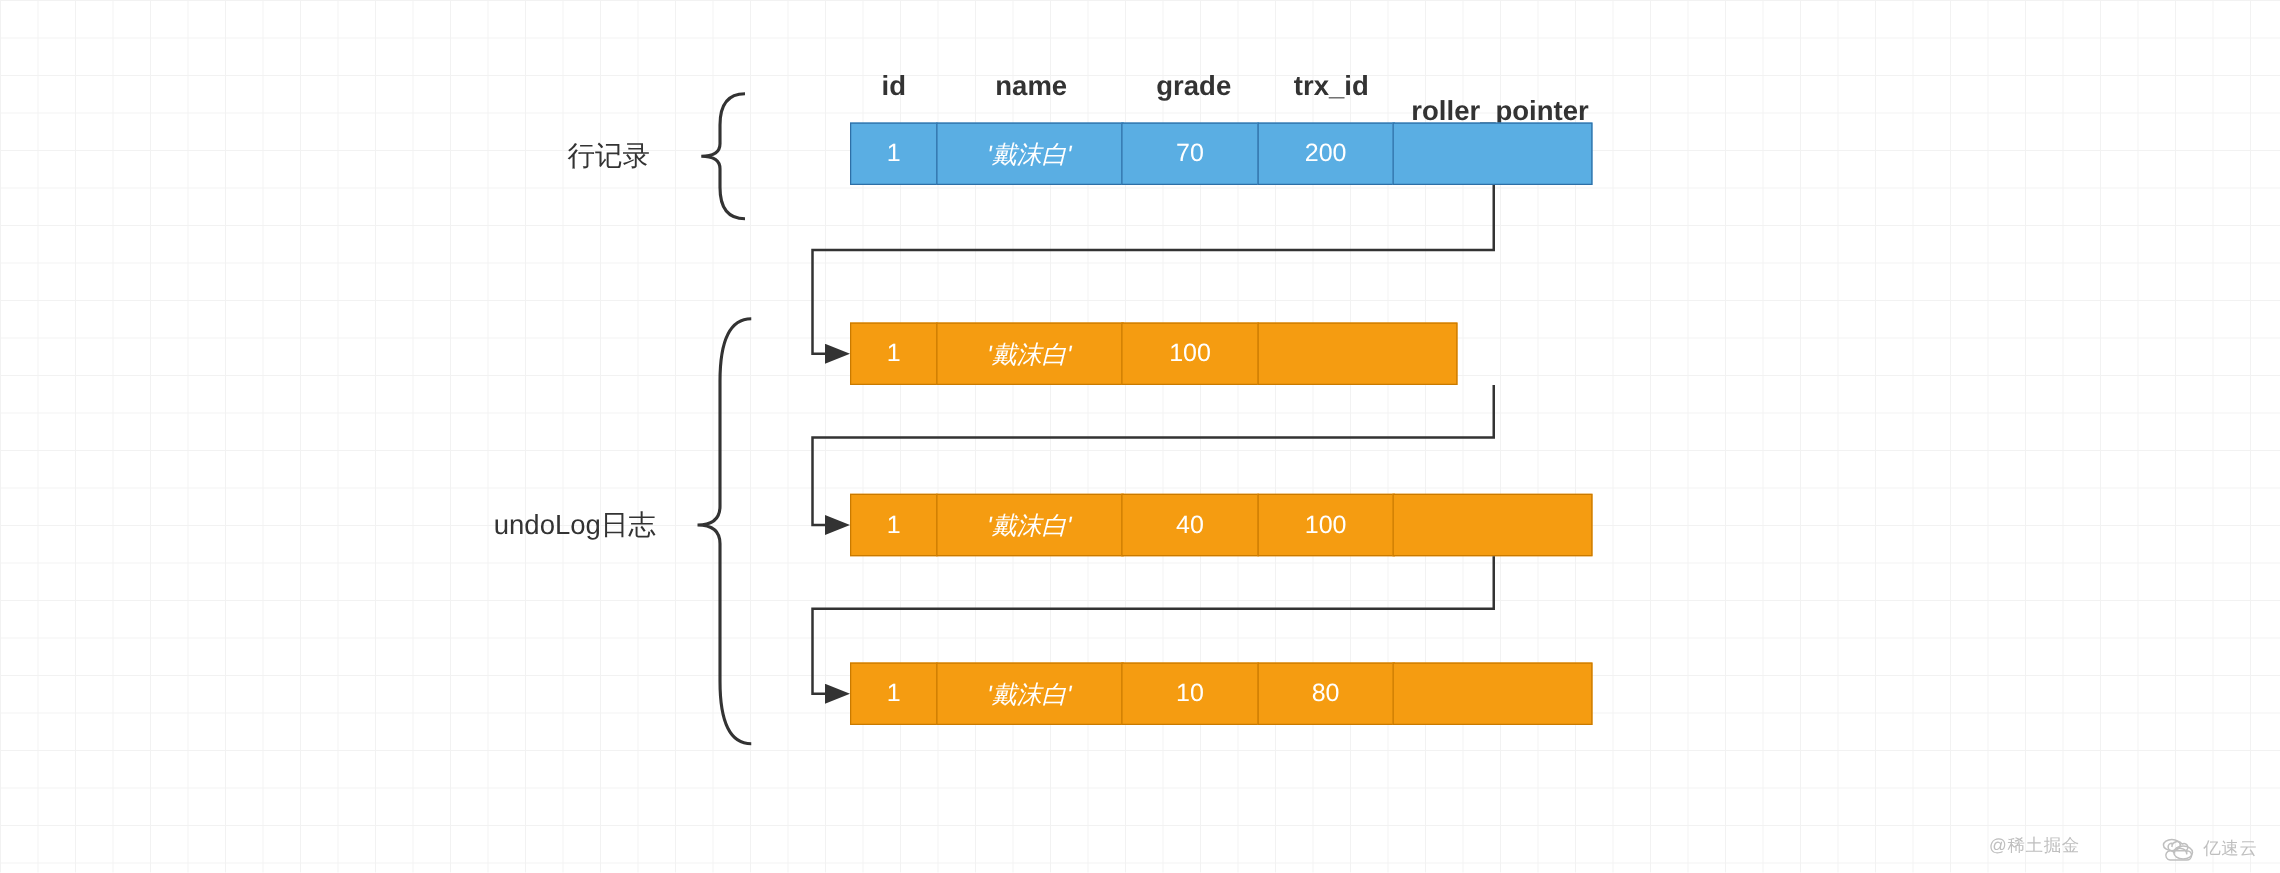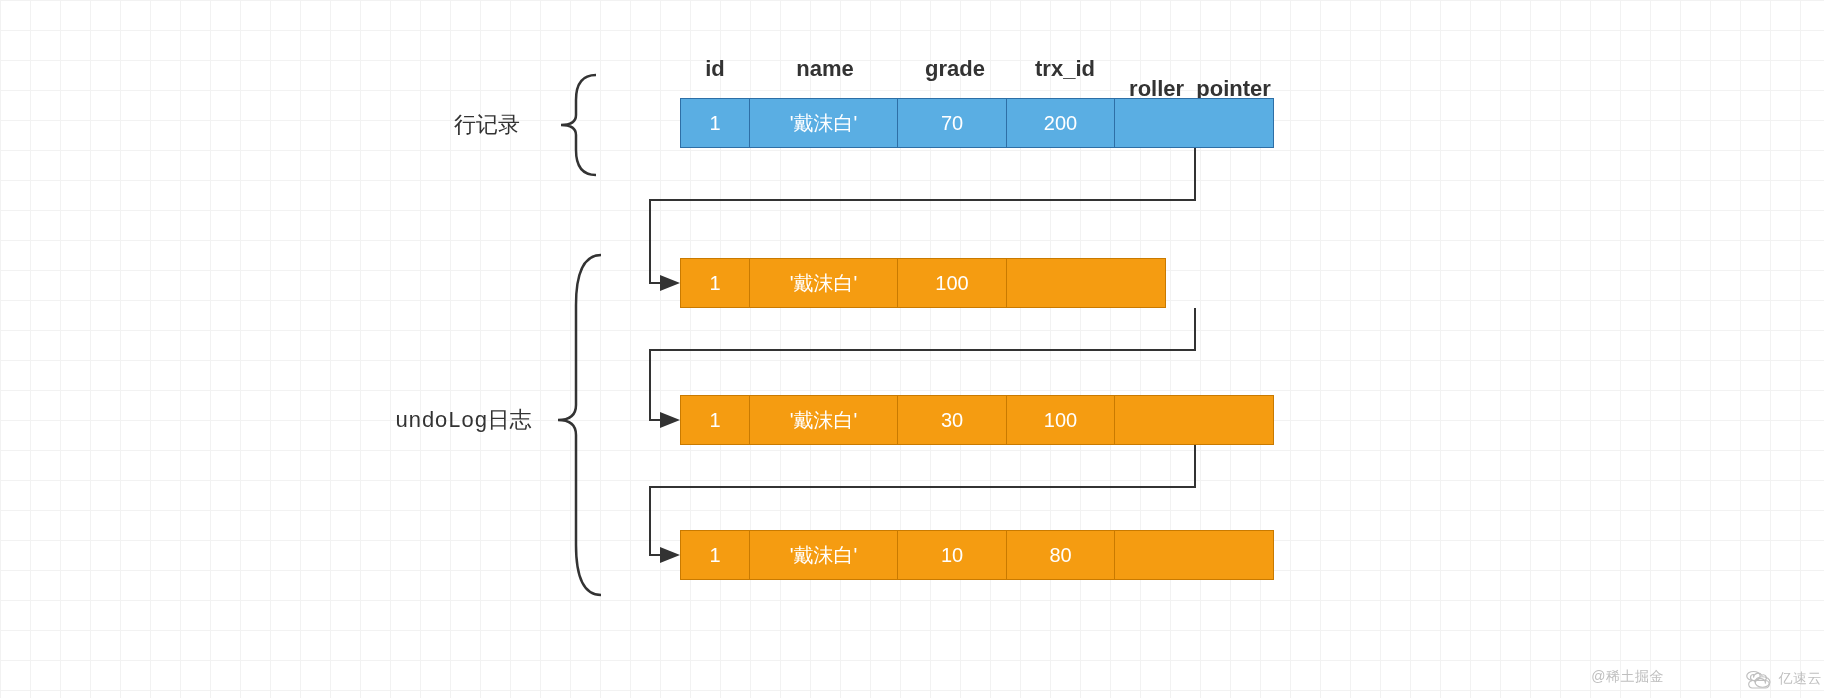--- a/index.html
+++ b/index.html
@@ -33,21 +33,21 @@
     font-size: 20px;
   }
   .row.blue > div { background: #5aaee3; border: 1.5px solid #2e6fa6; }
   .row.orange > div { background: #f59c11; border: 1.5px solid #c97a00; }
   .row > div {
     display: flex; align-items: center; justify-content: center;
     color: #fff; margin-left: -1.5px;
   }
   .row > div:first-child { margin-left: 0; }
   .c-id { width: 70px; }
-  .c-name { width: 150px; }
+  .c-name { width: 150px; font-style: italic; }
   .c-grade { width: 110px; }
   .c-trx { width: 110px; }
   .c-rp { width: 160px; }
   .h-id { width: 70px; }
   .h-name { width: 150px; }
   .h-grade { width: 110px; }
   .h-trx { width: 110px; }
   .h-rp { width: 160px; margin-top: 20px; }
   .wm { position: absolute; font-size: 14px; color: #bfbfbf; letter-spacing: .5px; }
   svg.arrows { position: absolute; left: 0; top: 0; overflow: visible; }
@@ -63,21 +63,21 @@
     <div class="h-grade">grade</div>
     <div class="h-trx">trx_id</div>
     <div class="h-rp">roller_pointer</div>
   </div>
 
   <div class="label" style="left:454px; top:110px;">行记录</div>
   <svg class="brace" style="left:546px; top:70px;" width="60" height="110">
     <path d="M50,5 Q30,5 30,30 L30,45 Q30,55 15,55 Q30,55 30,65 L30,80 Q30,105 50,105" stroke="#333" stroke-width="2.5" fill="none"></path>
   </svg>
 
-  <div class="label" style="left:395px; top:405px;font-family:Liberation Mono, monospace;">undoLog日志</div>
+  <div class="label" style="left:395px; top:405px;">undoLog日志</div>
   <svg class="brace" style="left:546px; top:245px;" width="70" height="360">
     <path d="M55,10 Q30,10 30,60 L30,160 Q30,175 12,175 Q30,175 30,190 L30,300 Q30,350 55,350" stroke="#333" stroke-width="2.5" fill="none"></path>
   </svg>
 
   <div class="row blue" style="left:680px; top:98px;">
     <div class="c-id">1</div>
     <div class="c-name">'戴沫白'</div>
     <div class="c-grade">70</div>
     <div class="c-trx">200</div>
     <div class="c-rp"></div>
@@ -86,21 +86,21 @@
   <div class="row orange" style="left:680px; top:258px;">
     <div class="c-id">1</div>
     <div class="c-name">'戴沫白'</div>
     <div class="c-trx">100</div>
     <div class="c-rp"></div>
   </div>
 
   <div class="row orange" style="left:680px; top:395px;">
     <div class="c-id">1</div>
     <div class="c-name">'戴沫白'</div>
-    <div class="c-grade">30</div>
+    <div class="c-grade">40</div>
     <div class="c-trx">100</div>
     <div class="c-rp"></div>
   </div>
 
   <div class="row orange" style="left:680px; top:530px;">
     <div class="c-id">1</div>
     <div class="c-name">'戴沫白'</div>
     <div class="c-grade">10</div>
     <div class="c-trx">80</div>
     <div class="c-rp"></div>
@@ -114,21 +114,21 @@
     </defs>
 
     <path d="M1195,148 L1195,200 L650,200 L650,283 L676,283" stroke="#333" stroke-width="2" fill="none" marker-end="url(#arrowhead)"></path>
 
     <path d="M1195,308 L1195,350 L650,350 L650,420 L676,420" stroke="#333" stroke-width="2" fill="none" marker-end="url(#arrowhead)"></path>
 
     <path d="M1195,445 L1195,487 L650,487 L650,555 L676,555" stroke="#333" stroke-width="2" fill="none" marker-end="url(#arrowhead)"></path>
   </svg>
 
   <div class="wm" style="right:160px; bottom:12px;margin-top:38px;">@稀土掘金</div>
-  <div style="position:absolute; right:2px; bottom:8px; display:flex; align-items:center; gap:6px;">
+  <div style="position:absolute; right:18px; bottom:8px; display:flex; align-items:center; gap:6px;">
     <svg width="30" height="22" viewBox="0 0 40 28">
       <path d="M30 20a7 7 0 0 0-13.5-2A5 5 0 1 0 12 26h18a5 5 0 0 0 0-10 7 7 0 0 0 0 4z
                M14 12a6 6 0 0 1 11-3 4 4 0 1 1 4 7H14a4 4 0 0 1 0-8 6 6 0 0 1 0 4z" fill="none" stroke="#bfbfbf" stroke-width="1.6"></path>
       <ellipse cx="14" cy="10" rx="9" ry="6" fill="none" stroke="#bfbfbf" stroke-width="1.6"></ellipse>
       <ellipse cx="26" cy="18" rx="10" ry="7" fill="none" stroke="#bfbfbf" stroke-width="1.6"></ellipse>
     </svg>
     <span class="wm" style="position:static;">亿速云</span>
   </div>
 
 </div>

